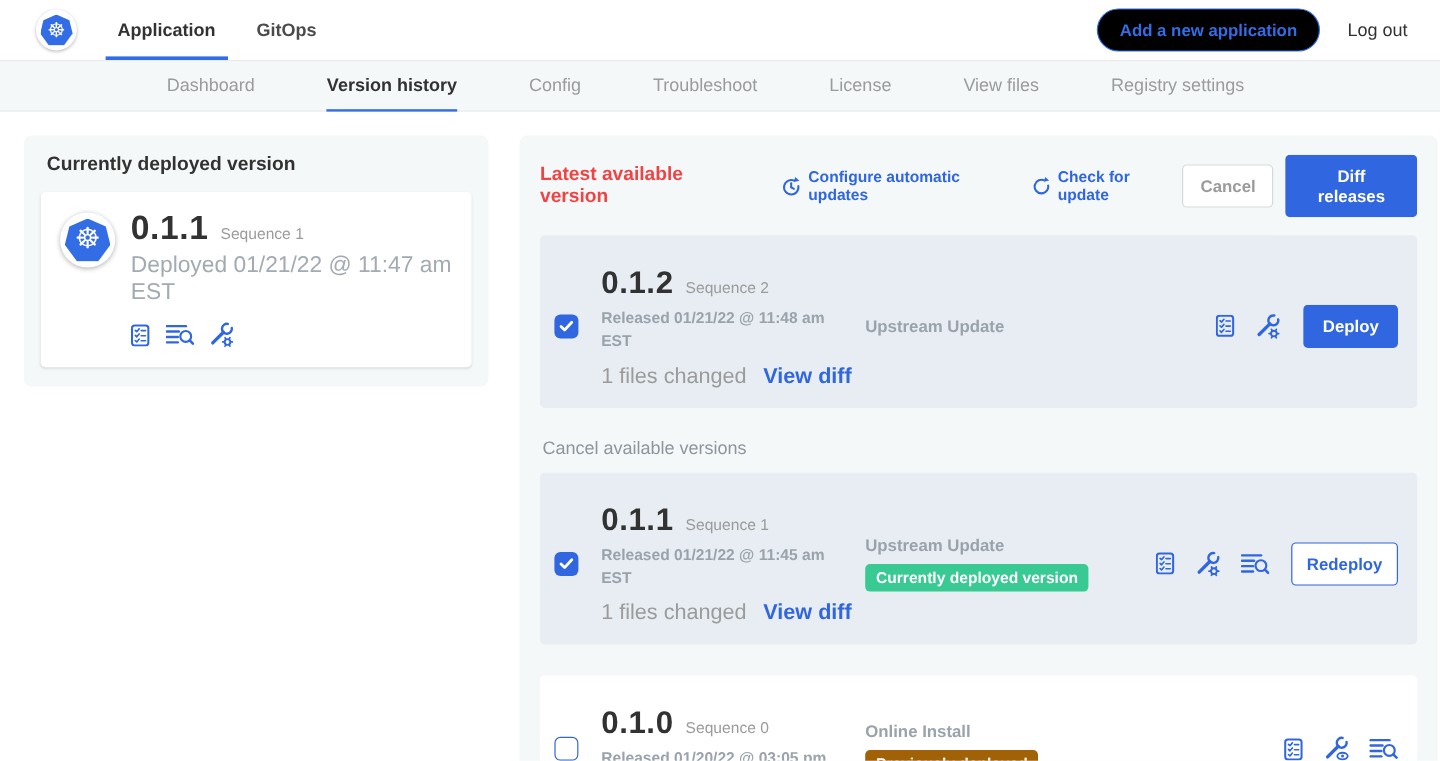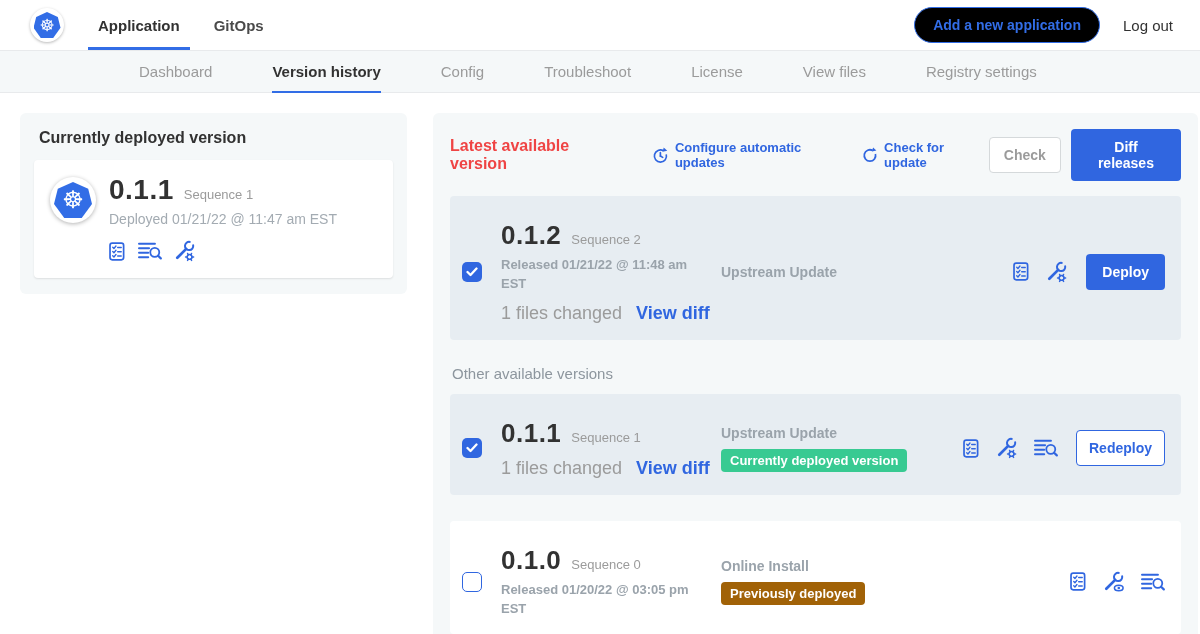--- a/index.html
+++ b/index.html
@@ -44,21 +44,21 @@
   .left-panel { flex: none; width: 387px; background: #f5f8f9; border-radius: 6px; padding: 14px 14px 16px; }
   .left-title { font-size: 16px; font-weight: bold; color: #323232; margin: 2px 0 13px 5px; }
   .deployed-card { background: #fff; border-radius: 4px; box-shadow: 0 1px 2px rgba(0,0,0,.1);
     padding: 14px 16px 16px; display: flex; gap: 13px; }
   .k8s-badge { flex: none; width: 46px; height: 46px; border-radius: 50%; background: #fff; margin-top: 3px;
     box-shadow: 0 1px 4px rgba(0,0,0,.3); display: flex; align-items: center; justify-content: center; }
   .k8s-badge .hept { width: 38px; height: 36px; font-size: 24px; }
   .ver-line { display: flex; align-items: baseline; gap: 10px; }
   .dep-version { font-size: 28px; font-weight: bold; letter-spacing: .5px; color: #323232; }
   .seq { font-size: 13px; color: #9b9b9b; }
-  .dep-date { font-size: 14px; color: #a3abb2; margin-top: 5px; }
+  .dep-date { font-size: 19px; color: #a3abb2; margin-top: 5px; }
   .icon-row { display: flex; align-items: center; gap: 12px; margin-top: 13px; }
 
   
   .right-panel { flex: 1; background: #f5f8f9; border-radius: 6px; padding: 16px 17px 18px; }
   .rp-header { display: flex; align-items: center; margin-bottom: 15px; }
   .rp-title { font-size: 16px; font-weight: bold; color: #ef4444; }
   .rp-link { display: inline-flex; align-items: center; gap: 6px; color: #3066e0; font-size: 13px;
     font-weight: bold; cursor: pointer; }
   .rp-link.first { margin-left: 10px; }
   .rp-link.second { margin-left: 24px; }
@@ -232,21 +232,21 @@
             <use href="#sym-auto"></use>
           </svg>
         <span>Configure automatic updates</span>
       </span>
       <span class="rp-link first">
         <svg class="icon" width="16" height="16">
             <use href="#sym-refresh"></use>
           </svg>
         <span>Check for update</span>
       </span>
-      <button class="btn btn-cancel">Check</button>
+      <button class="btn btn-cancel">Cancel</button>
       <button class="btn btn-primary">Diff releases</button>
     </div>
 
     <div class="version-row selected">
       <div class="checkbox checked">
         <svg width="12" height="10">
             <use href="#sym-check"></use>
           </svg>
       </div>
       <div class="vr-info">
@@ -267,33 +267,34 @@
         <svg class="icon clickable" width="17" height="19">
             <use href="#sym-checklist"></use>
           </svg>
         <svg class="icon clickable" width="22" height="22">
             <use href="#sym-wrench-gear"></use>
           </svg>
         <button class="btn btn-deploy">Deploy</button>
       </div>
     </div>
 
-    <div class="other-title">Other available versions</div>
+    <div class="other-title">Cancel available versions</div>
 
     <div class="version-row selected row-gap">
       <div class="checkbox checked">
         <svg width="12" height="10">
             <use href="#sym-check"></use>
           </svg>
       </div>
       <div class="vr-info">
         <div class="ver-line">
           <span class="vr-version">0.1.1</span>
           <span class="seq">Sequence 1</span>
         </div>
+        <div class="vr-released">Released 01/21/22 @ 11:45 am EST</div>
         <div class="vr-files">
           <span class="vr-files-label">1 files changed</span>
           <span class="vr-viewdiff">View diff</span>
         </div>
       </div>
       <div class="vr-source">
         <div class="vr-source-label">Upstream Update</div>
         <span class="badge badge-green">Currently deployed version</span>
       </div>
       <div class="vr-actions">

